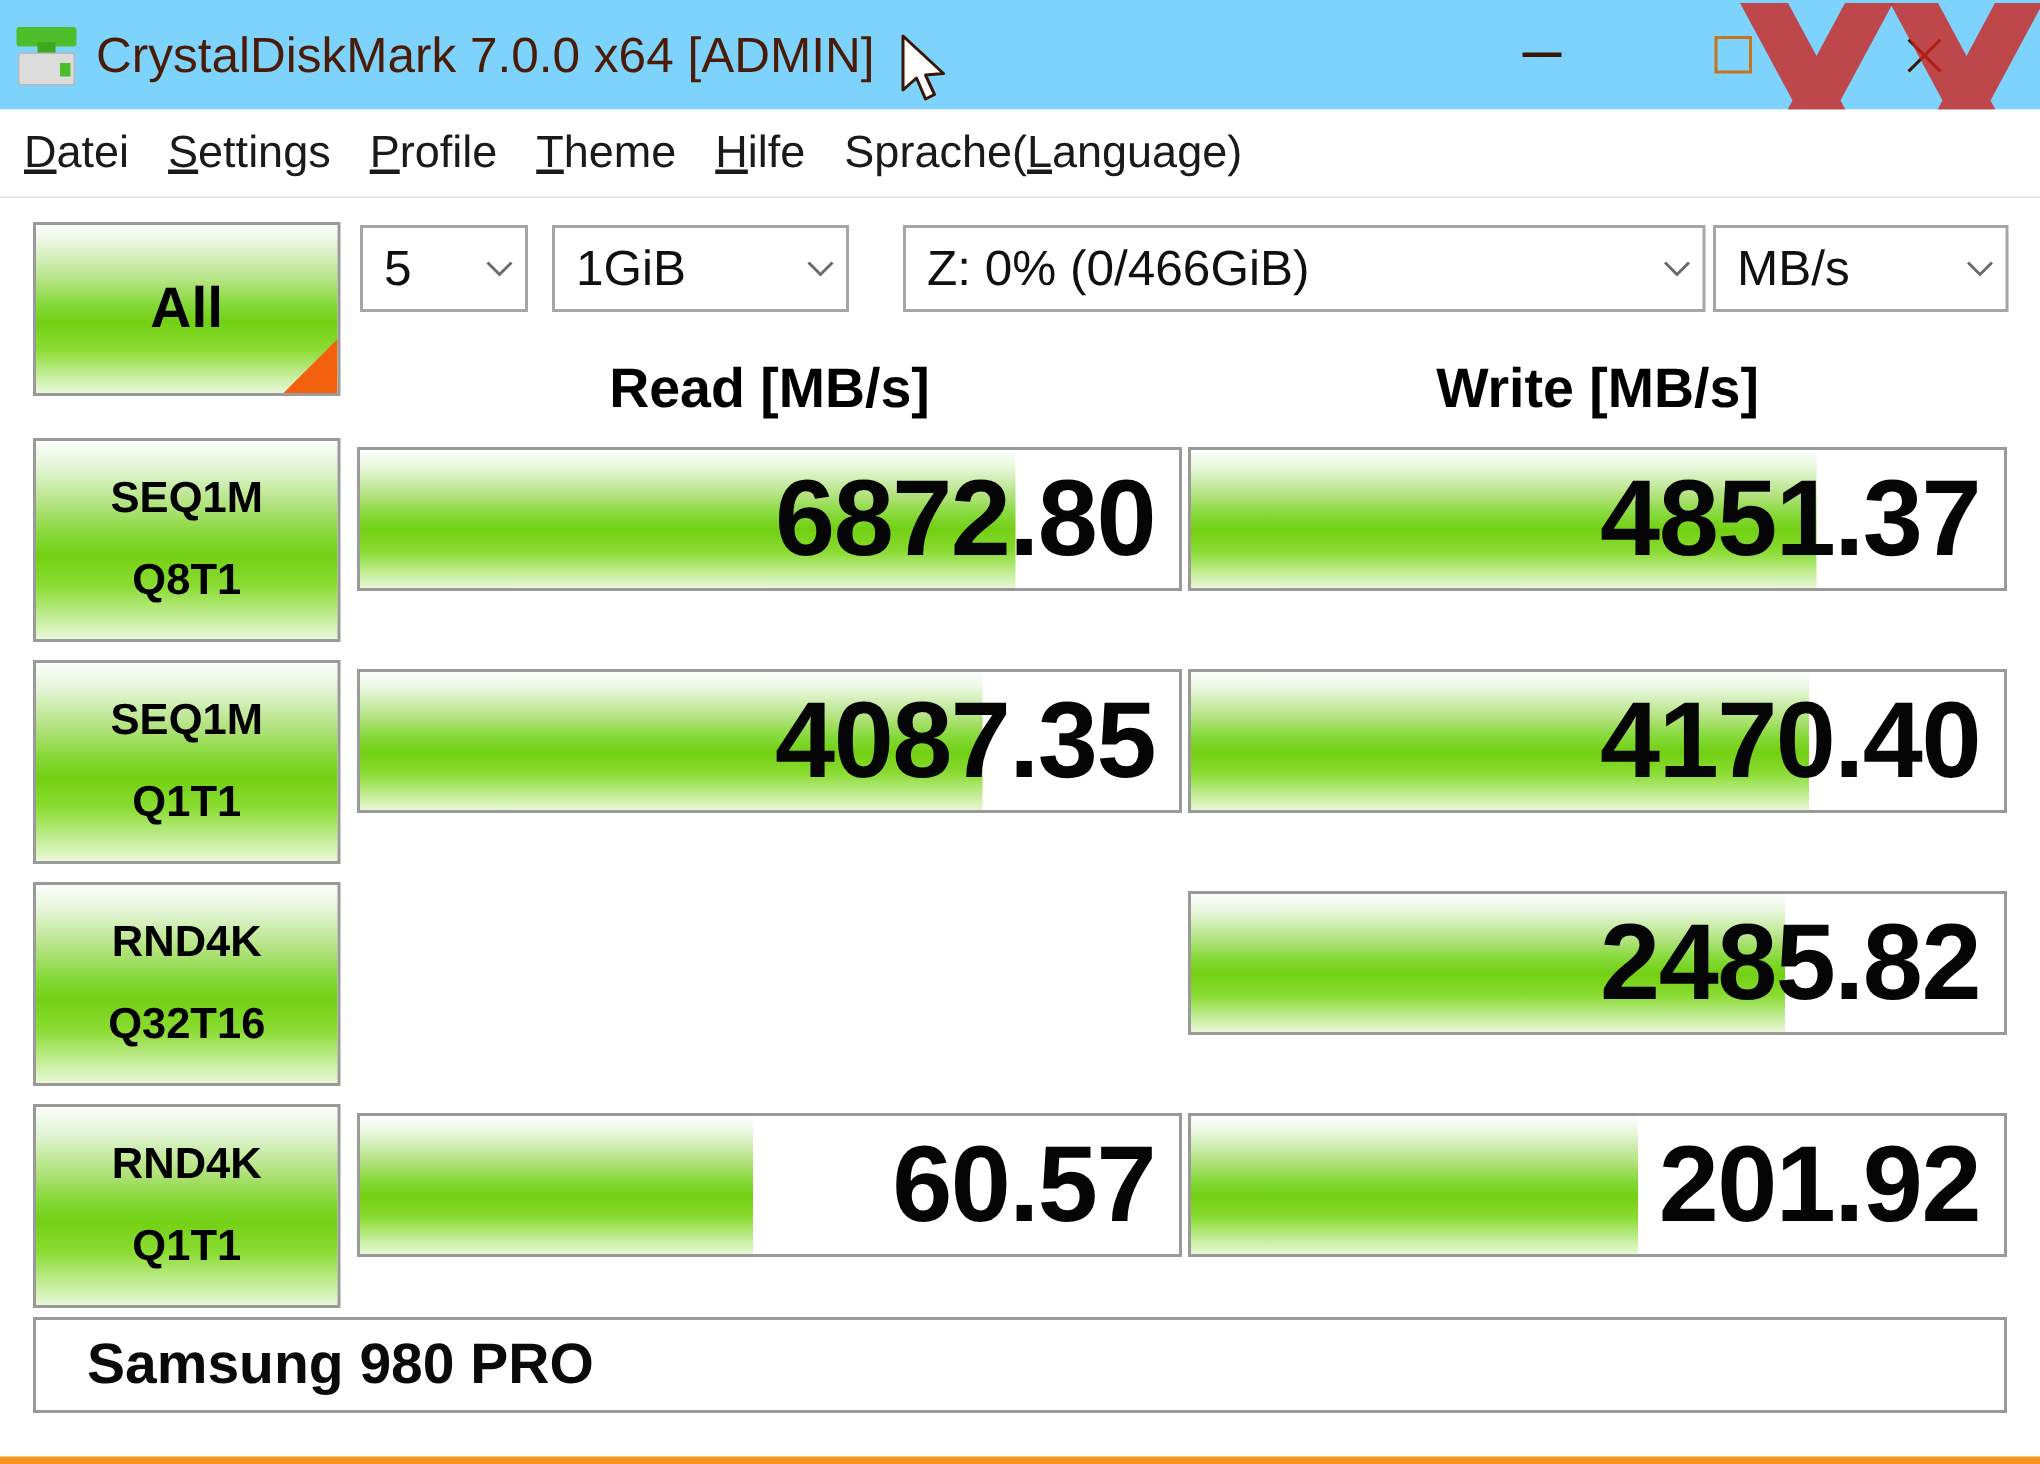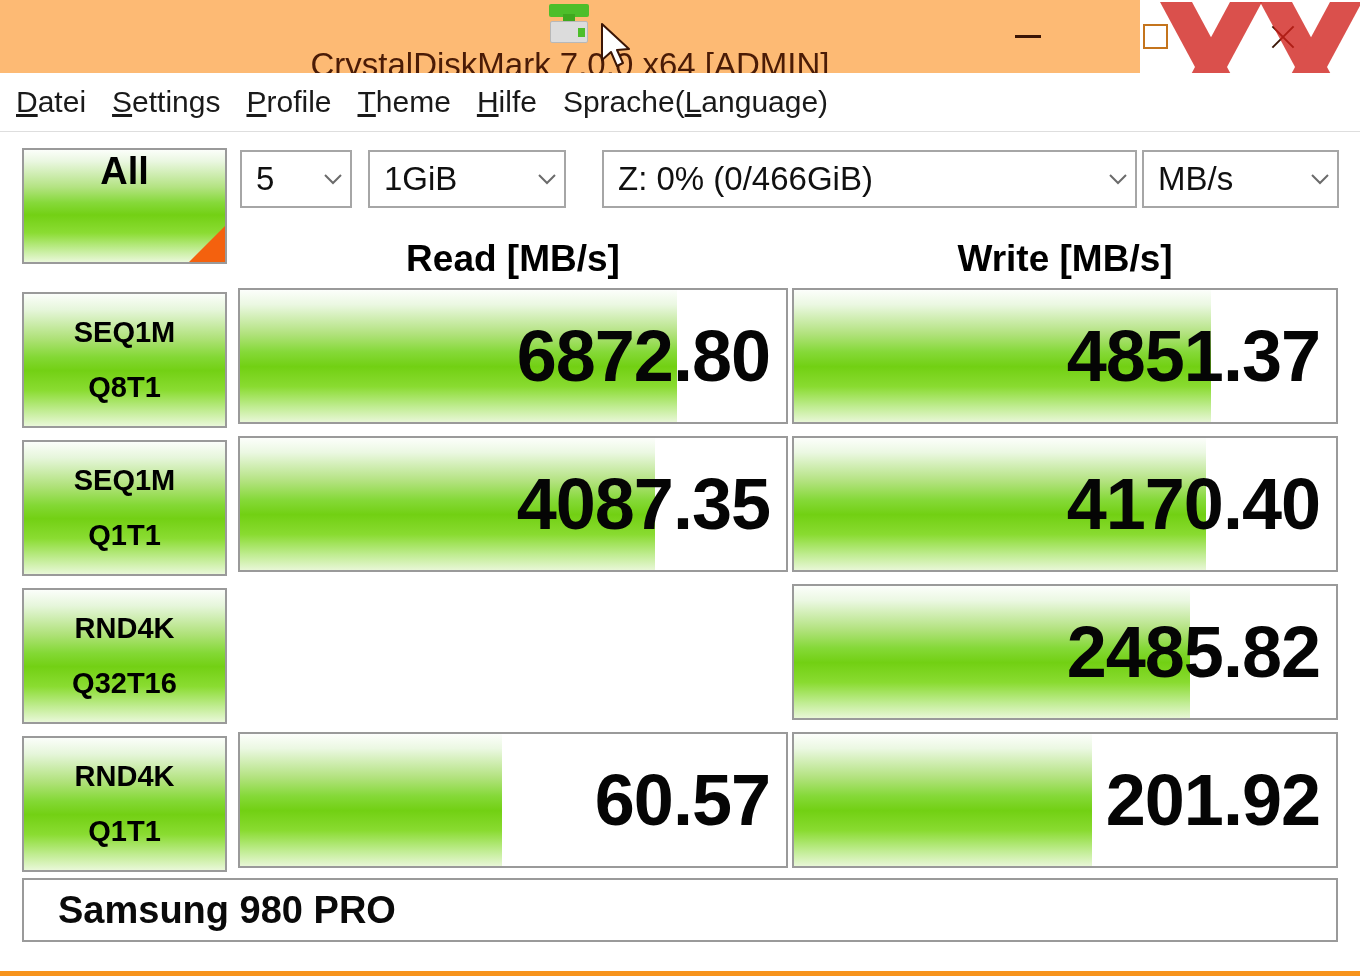--- a/index.html
+++ b/index.html
@@ -14,23 +14,23 @@
   #app {
     position: relative;
     width: 1360px; height: 976px;
     background: #ffffff;
     overflow: hidden;
   }
 
   
   .titlebar {
     position: absolute; left: 0; top: 0;
-    width: 1140px; height: 73px;
-    background: #fdba74;
-    display: flex; align-items: center; flex-direction: column;
+    width: 1360px; height: 73px;
+    background: #7dd3fc;
+    display: flex; align-items: center;
   }
   .app-icon {
     position: relative;
     width: 46px; height: 46px;
     margin-left: 8px; margin-right: 10px;
     flex: 0 0 auto;
   }
   .app-icon .ic-top {
     position: absolute; left: 3px; top: 4px;
     width: 40px; height: 13px;
@@ -164,21 +164,21 @@
     border: 2px solid #9A9A9A;
     background: linear-gradient(to bottom,
         #FBFEFA 0%,
         #EAF7E1 10%,
         #B4E383 33%,
         #86D93A 47%,
         #73D014 58%,
         #8BDC33 74%,
         #C6EE9C 90%,
         #EAF8DA 100%);
-    display: flex; align-items: flex-start; justify-content: center;
+    display: flex; align-items: center; justify-content: center;
     overflow: hidden;
     cursor: pointer;
   }
   .all-btn .lbl {
     font-size: 38px; font-weight: bold; color: #000000;
   }
   .all-btn .corner {
     position: absolute; right: 0; bottom: 0;
     width: 0; height: 0;
     border-left: 36px solid transparent;
@@ -218,21 +218,21 @@
     align-items: center; justify-content: center;
     cursor: pointer;
   }
   .test-btn .t1, .test-btn .t2 {
     font-size: 29px; font-weight: bold; color: #000000;
     line-height: 1.0;
   }
   .test-btn .t1 { margin-bottom: 26px; }
 
   .cell {
-    position: absolute; top: 2px; height: 136px;
+    position: absolute; top: 12px; height: 96px;
     border: 2px solid #9A9A9A;
     background: #ffffff;
     overflow: hidden;
   }
   .cell.read  { left: 238px; width: 550px; }
   .cell.write { left: 792px; width: 546px; }
   .cell .bar {
     position: absolute; left: 0; top: 0; bottom: 0;
     background: linear-gradient(to bottom,
         #FCFEFB 0%,

